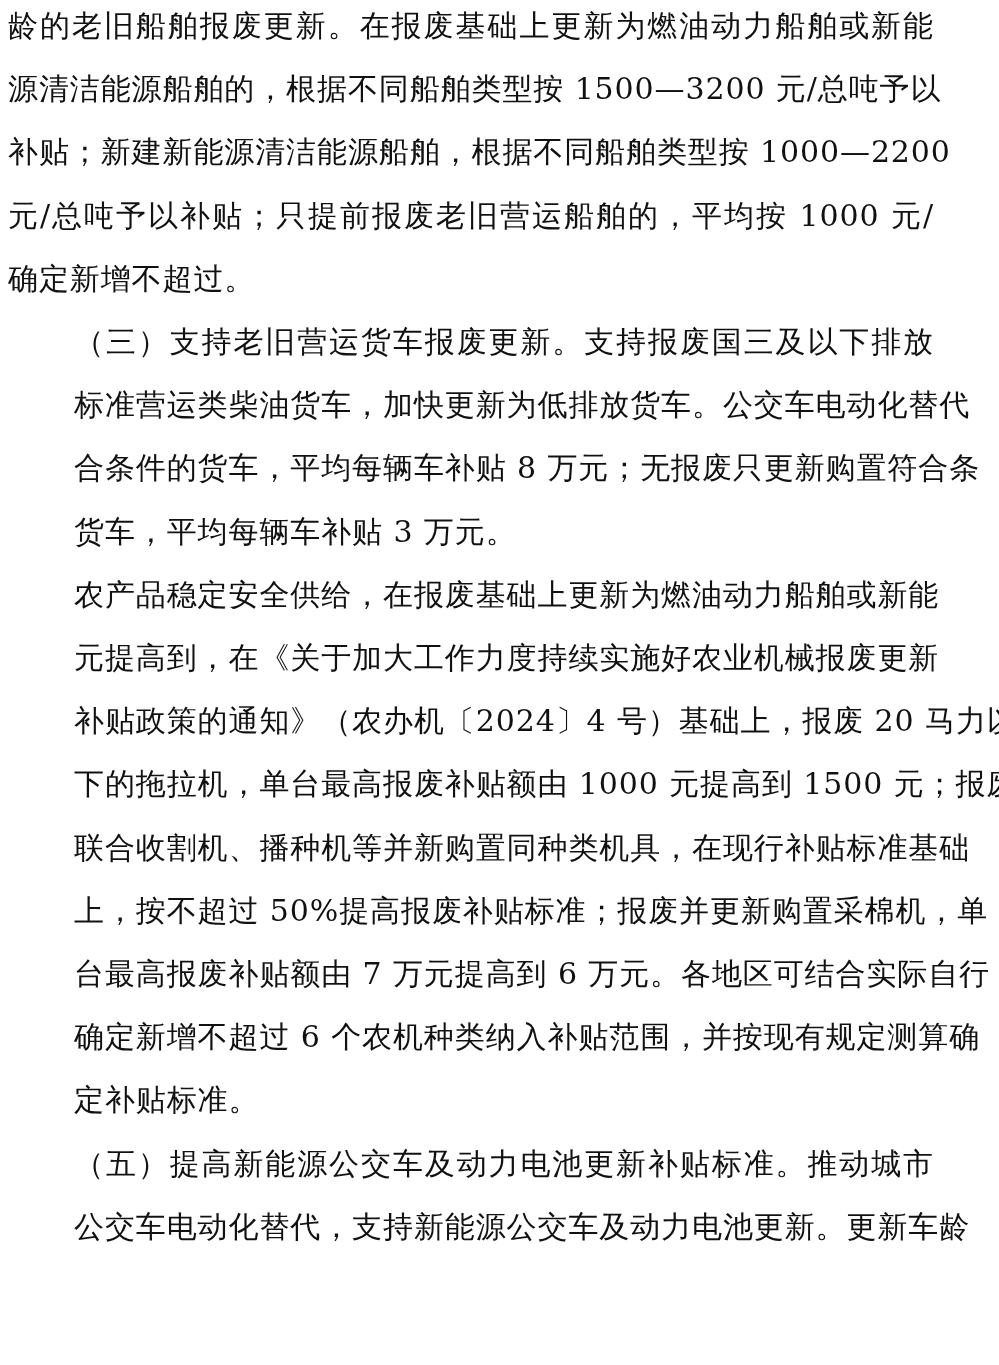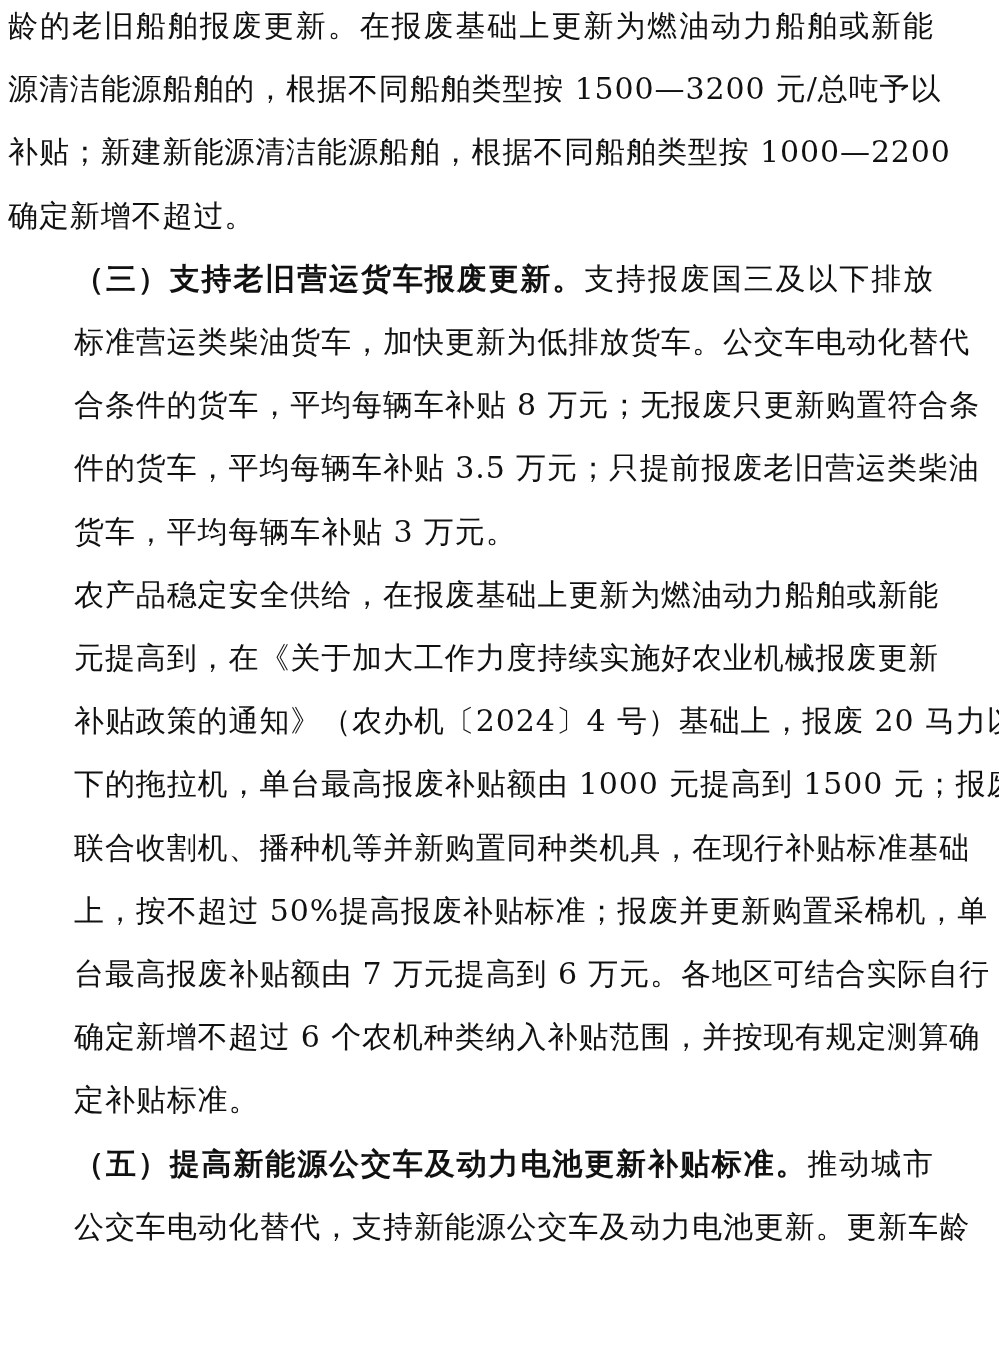--- a/index.html
+++ b/index.html
@@ -27,21 +27,21 @@
       text-align-last: left;
     }
     .para {
       margin: 0;
       padding: 0;
     }
     .para.indent {
       text-indent: 66px;
     }
     .heading {
-      font-weight: bold;
+      font-weight: normal;
       font-family: "DejaVu Serif", "Liberation Serif", serif;
     }
     .line {
       display: block;
       white-space: nowrap;
       text-align-last: justify;
       text-align: justify;
     }
     .line.last {
       text-align-last: left;
@@ -49,28 +49,28 @@
   </style>
 </head>
 <body>
 
 <div class="page">
 
   <p class="para">
     <span class="line">龄的老旧船舶报废更新。在报废基础上更新为燃油动力船舶或新能</span>
     <span class="line">源清洁能源船舶的，根据不同船舶类型按 1500—3200 元/总吨予以</span>
     <span class="line">补贴；新建新能源清洁能源船舶，根据不同船舶类型按 1000—2200</span>
+    <span class="line">元/总吨予以补贴；只提前报废老旧营运船舶的，平均按 1000 元/</span>
     <span class="line last">确定新增不超过。</span>
   </p>
 
   <p class="para indent">
     <span class="line"><span class="heading">（三）支持老旧营运货车报废更新。</span><span>支持报废国三及以下排放</span></span>
     <span class="line">标准营运类柴油货车，加快更新为低排放货车。公交车电动化替代</span>
     <span class="line">合条件的货车，平均每辆车补贴 8 万元；无报废只更新购置符合条</span>
-    <span class="line">件的货车，平均每辆车补贴 3.5 万元；只提前报废老旧营运类柴油</span>
     <span class="line last">货车，平均每辆车补贴 3 万元。</span>
   </p>
 
   <p class="para indent">
     <span class="line">农产品稳定安全供给，在报废基础上更新为燃油动力船舶或新能</span>
     <span class="line">元提高到，在《关于加大工作力度持续实施好农业机械报废更新</span>
     <span class="line">补贴政策的通知》（农办机〔2024〕4 号）基础上，报废 20 马力以</span>
     <span class="line">下的拖拉机，单台最高报废补贴额由 1000 元提高到 1500 元；报废</span>
     <span class="line">联合收割机、播种机等并新购置同种类机具，在现行补贴标准基础</span>
     <span class="line">上，按不超过 50%提高报废补贴标准；报废并更新购置采棉机，单</span>

